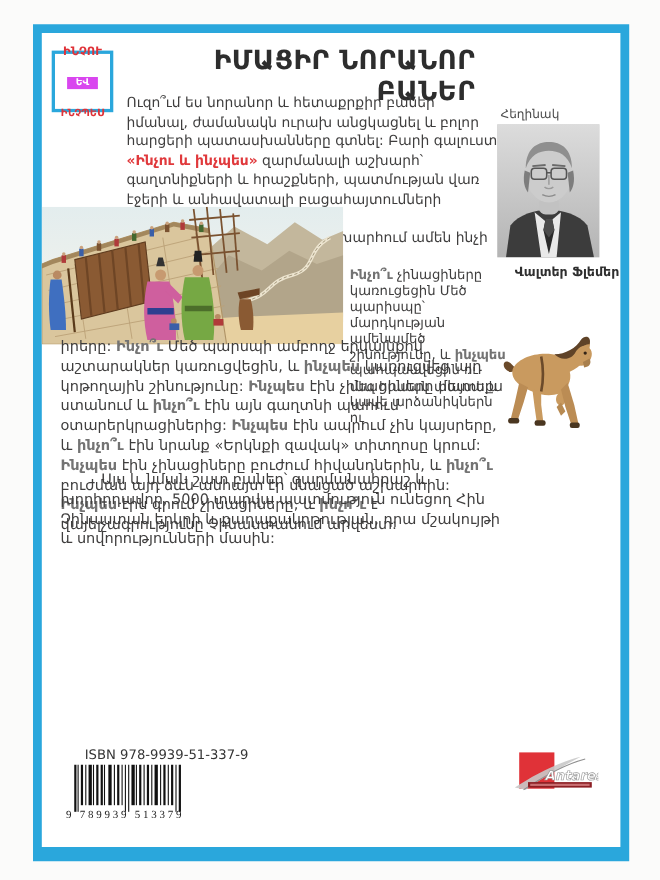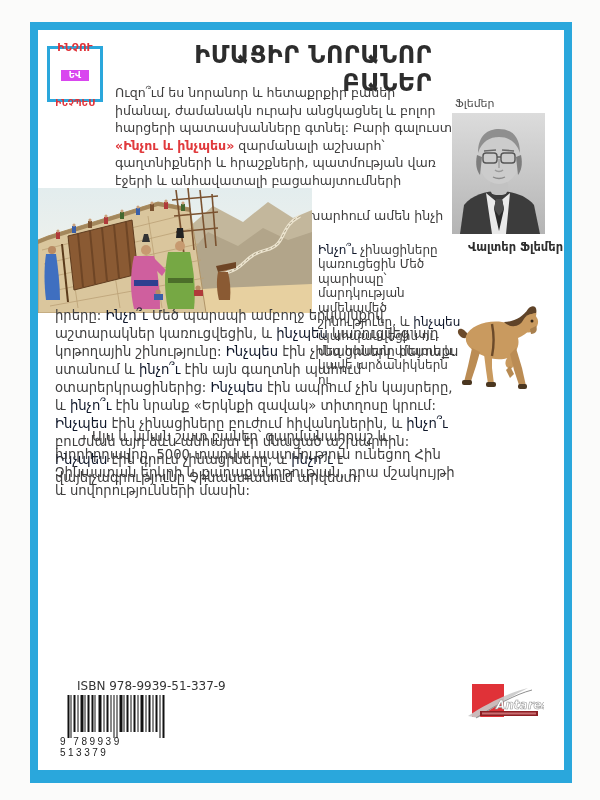--- a/index.html
+++ b/index.html
@@ -27,21 +27,21 @@
   .series-logo .l3{font-size:9px;font-weight:bold;color:#e03238;}
   .cover-title{
     position:absolute;left:112px;top:41px;width:320px;text-align:right;
     font-size:24px;font-weight:bold;color:#2d2d2d;letter-spacing:0.4px;
   }
   .intro{
     position:absolute;left:115px;top:84px;width:338px;
     font-size:12.6px;line-height:17.5px;
   }
   .red-bold{color:#e0393c;font-weight:bold;}
-  .bold{font-weight:normal;color:#0f172a;}
+  .bold{font-weight:bold;color:#737373;}
   .author-label{position:absolute;left:455px;top:97px;font-size:11px;color:#4b4b4b;}
   .author-photo{position:absolute;left:452px;top:113px;width:93px;height:121px;
     background:#cfcfcf;overflow:hidden;}
   .author-name{position:absolute;left:452px;top:240px;font-size:11.5px;font-weight:bold;color:#2e2e2e;margin-left:16px;}
   .illustration{position:absolute;left:38px;top:188px;width:274px;height:125px;}
   .side-text{
     position:absolute;left:318px;top:243px;width:143px;
     font-size:12px;line-height:14.4px;
   }
   .body-full{
@@ -51,40 +51,40 @@
   .outro{
     position:absolute;left:55px;top:428px;width:402px;
     font-size:13.2px;line-height:18px;text-indent:37px;
   }
   .horse{position:absolute;left:452px;top:296px;width:96px;height:100px;}
   .isbn-label{position:absolute;left:65px;top:679px;font-size:12px;color:#343434;margin-left:12px;}
   .barcode{position:absolute;left:65px;top:695px;width:102px;height:44px;}
   .barcode-digits{
     position:absolute;left:60px;top:736px;width:112px;
     font-size:10px;letter-spacing:2.5px;color:#222;
-    font-family:Liberation Sans, sans-serif;
+    font-family:Liberation Serif, serif;
   }
   .publisher{position:absolute;left:466px;top:682px;width:78px;height:52px;}
 </style>
 </head>
 <body>
 
 <div class="frame"></div>
 
 <div class="series-logo">
   <div class="l1">ԻՆՉՈՒ</div>
   <div class="band">ԵՎ</div>
   <div class="l3">ԻՆՉՊԵՍ</div>
 </div>
 
 <div class="cover-title">ԻՄԱՑԻՐ ՆՈՐԱՆՈՐ ԲԱՆԵՐ</div>
 
 <div class="intro"><span>Ուզո՞ւմ ես նորանոր և հետաքրքիր բաներ իմանալ, ժամանակն ուրախ անցկացնել և բոլոր հարցերի պատասխանները գտնել: Բարի գալուստ </span><span class="red-bold">«Ինչու և ինչպես»</span><span> զարմանալի աշխարհ՝ գաղտնիքների և հրաշքների, պատմության վառ էջերի և անհավատալի բացահայտումների աշխարհ:</span><br><span class="red-bold">«Ինչու և ինչպես»</span><span>. գրքեր՝ աշխարհում ամեն ինչի մասին և է՛լ ավելին:</span></div>
 
-<div class="author-label">Ֆլեմեր</div>
+<div class="author-label">Հեղինակ</div>
 
 <div class="author-photo">
   <svg width="93" height="121" viewBox="0 0 93 121">
     <defs>
       <linearGradient id="pbg" x1="0" y1="0" x2="0" y2="1">
         <stop offset="0" stop-color="#dcdcdc"></stop>
           <stop offset="1" stop-color="#b4b4b4"></stop>
       </linearGradient>
     </defs>
     <rect width="93" height="121" fill="url(#pbg)"></rect>

